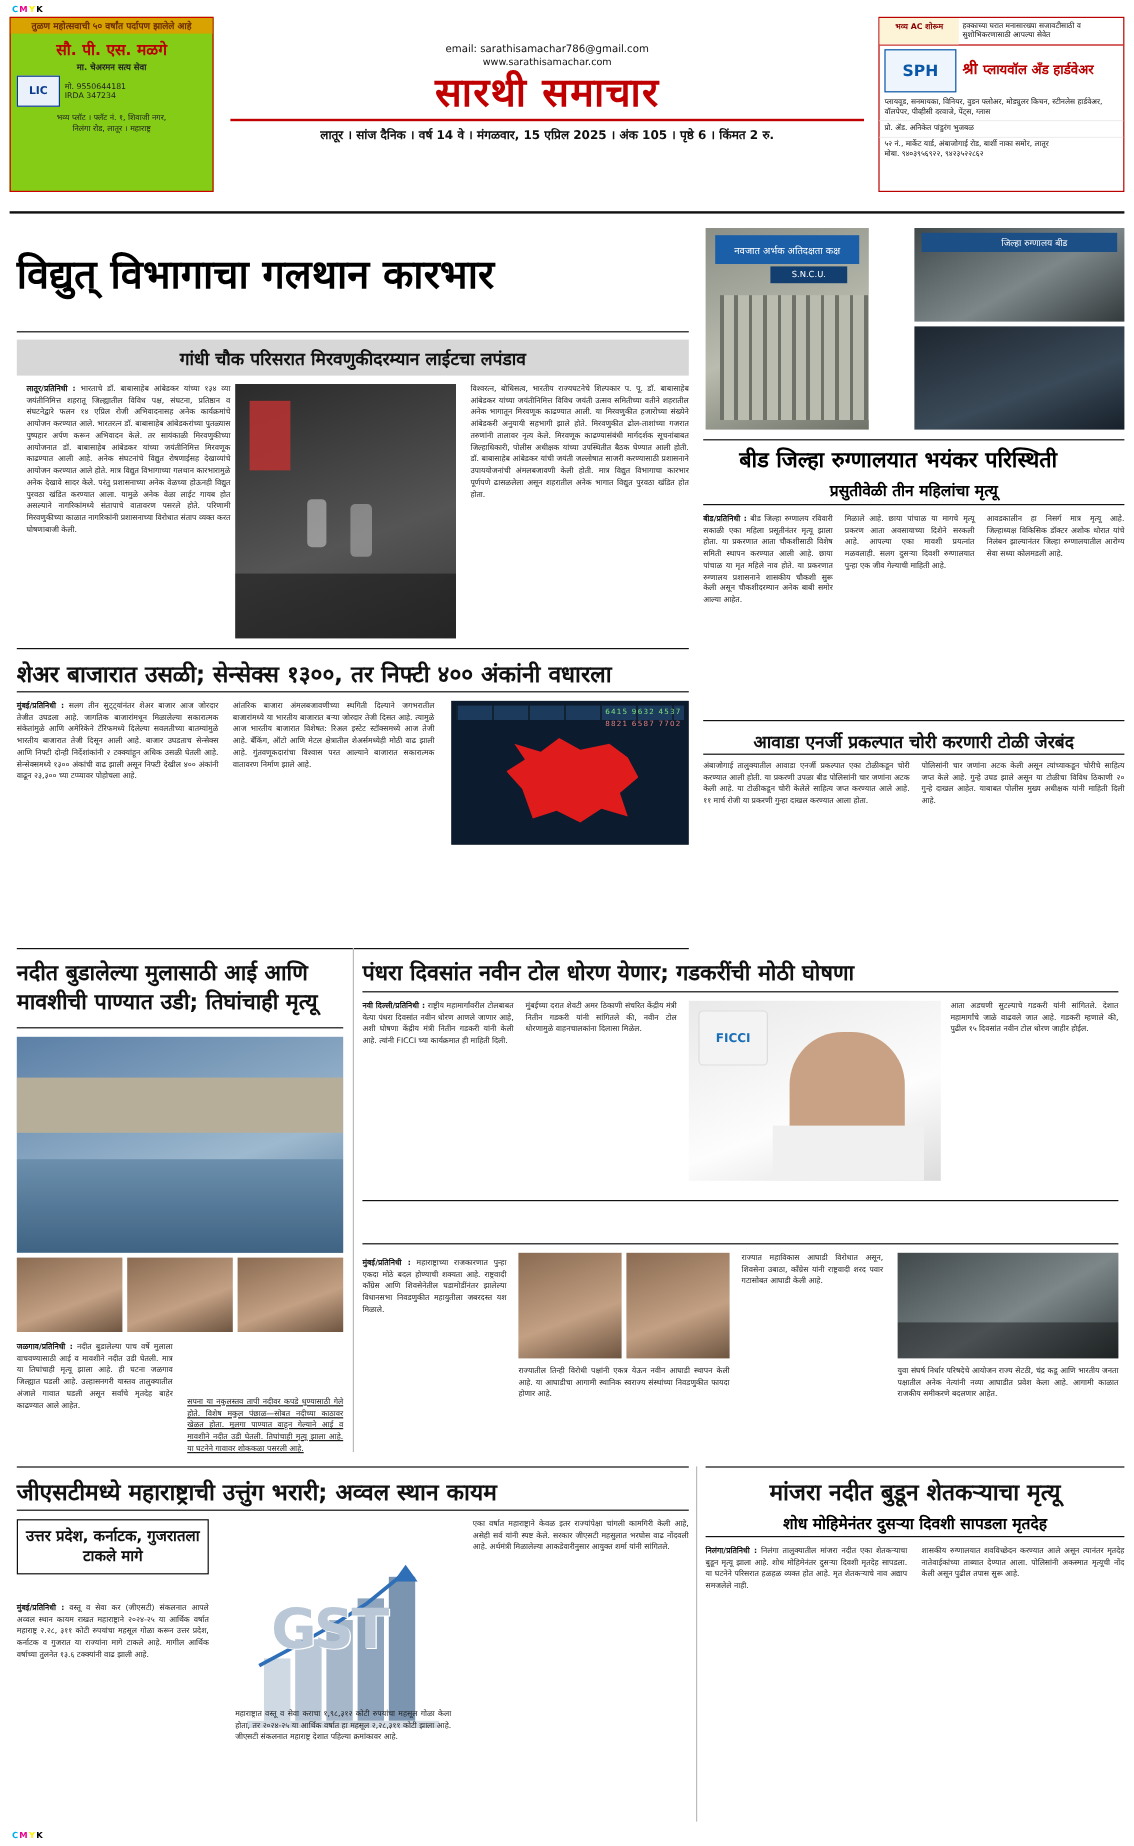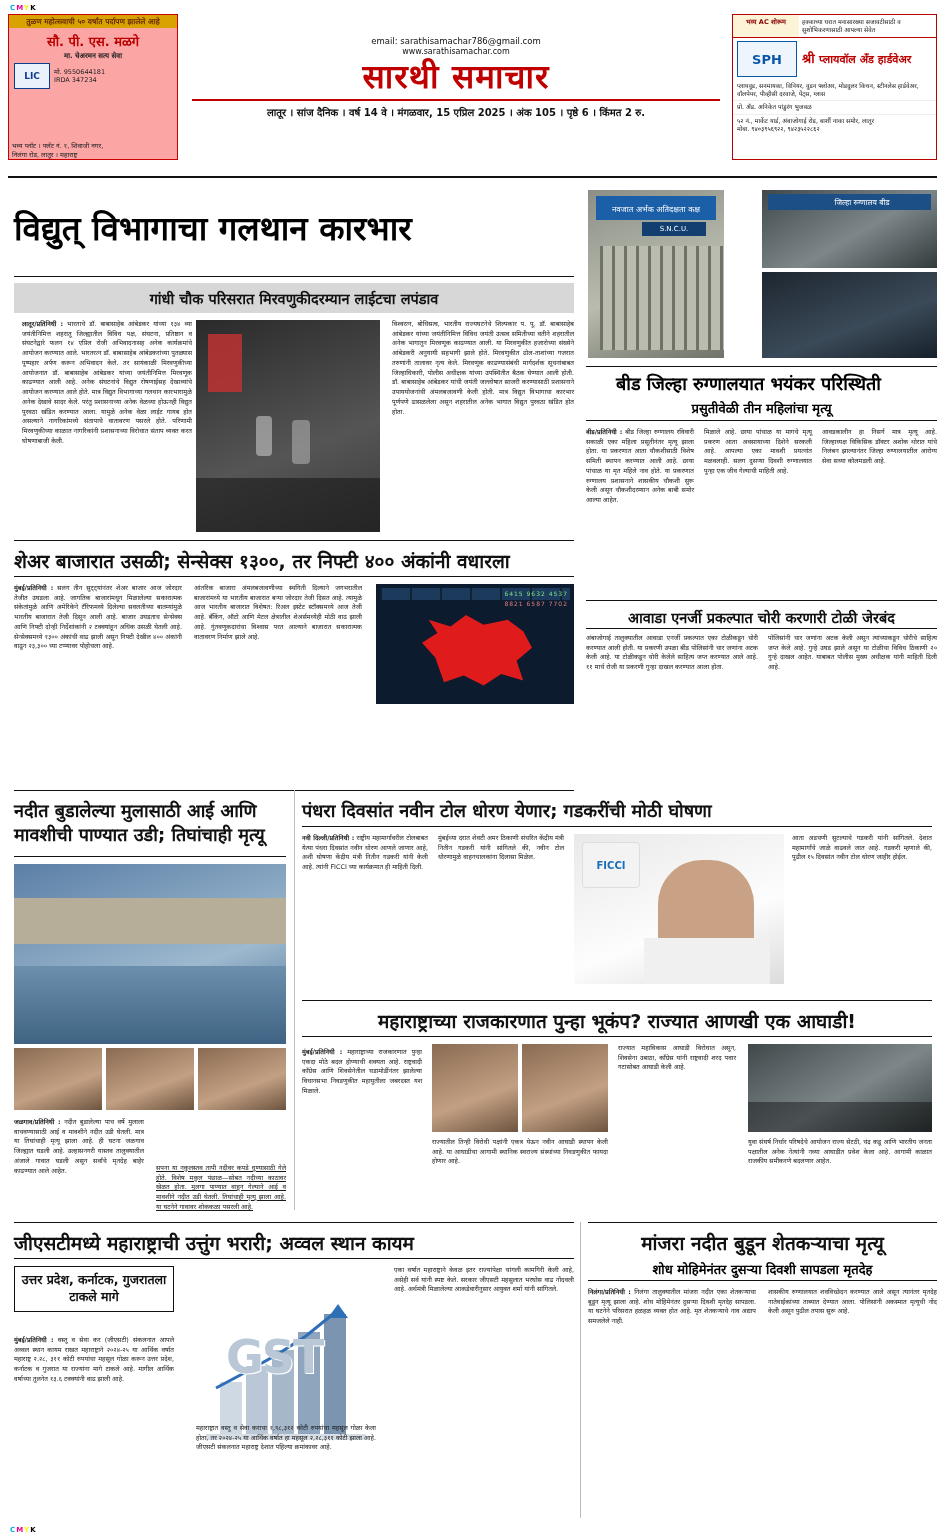--- a/index.html
+++ b/index.html
@@ -13,36 +13,36 @@
   .page { position: relative; width: 945px; height: 1538px; background:#fff; }
 
   
   .reg { position:absolute; font-size:7px; letter-spacing:1px; font-weight:bold; }
   .reg .c { color:#00AEEF; } .reg .m { color:#EC008C; } .reg .y { color:#FFF200; } .reg .k { color:#000; }
 
   
   .masthead { position:absolute; left:8px; top:14px; width:929px; height:160px; }
   .mast-left {
     position:absolute; left:0; top:0; width:170px; height:146px;
-    border:1px solid #c00; background:#fca5a5; box-sizing:border-box;
+    border:1px solid #c00; background:#84cc16; box-sizing:border-box;
   }
   .mast-left .topbar {
     background:#d8a300; color:#6b2b00; font-size:7.5px; text-align:center;
     padding:2px 2px; line-height:1.25; font-weight:bold;
   }
   .mast-left .name { text-align:center; color:#b00; font-weight:bold; font-size:13px; margin-top:4px; }
   .mast-left .sub { text-align:center; color:#222; font-size:7px; margin-top:1px;font-weight:bold; }
   .mast-left .licrow { display:flex; align-items:center; gap:4px; padding:3px 5px; }
   .lic-badge {
     width:34px; height:24px; border:1px solid #0a3d8f; color:#0a3d8f;
     font-size:9px; font-weight:bold; display:flex; align-items:center; justify-content:center;
     background:#eaf1fb;
   }
   .mast-left .licinfo { font-size:6.5px; line-height:1.3; color:#222; }
-  .mast-left .foot { font-size:6.5px; line-height:1.3; text-align:left; color:#222; padding:2px 3px;margin-top:48px; }
+  .mast-left .foot { font-size:6.5px; line-height:1.3; text-align:center; color:#222; padding:2px 3px; }
 
   .mast-center { position:absolute; left:178px; top:0; width:540px; }
   .mast-email { text-align:center; font-size:8.5px; color:#111; line-height:1.35; padding-top:22px;}
   .mast-email .line2 { font-size:8px; }
   .mast-title {
     text-align:center; font-size:33px; font-weight:bold; color:#c00000;
     letter-spacing:1px; line-height:1.05; margin-top:2px;
     font-family:"DejaVu Sans","Liberation Sans",sans-serif;
   }
   .mast-rule { height:2px; background:#c00000; margin:4px 6px 0 6px; }
@@ -270,21 +270,20 @@
   <div style="position:absolute; left:574px; top:834px; width:210px; height:150px;" class="photo white">
     <div style="position:absolute;left:8px;top:8px;width:56px;height:44px;border-radius:4px;background:#f3f3f3;border:1px solid #ddd;display:flex;align-items:center;justify-content:center;font-size:10px;color:#1b6fb8;font-weight:bold;">FICCI</div>
     <div style="position:absolute;left:84px;top:26px;width:96px;height:112px;background:#c9a184;border-radius:44px 44px 8px 8px;"></div>
     <div style="position:absolute;left:70px;top:104px;width:126px;height:46px;background:#f0f0f0;"></div>
   </div>
   <div style="position:absolute; left:792px; top:834px; width:140px;" class="body-col">
     <span>आता अडचणी सुटल्याचे गडकरी यांनी सांगितले. देशात महामार्गांचे जाळे वाढवले जात आहे. गडकरी म्हणाले की, पुढील १५ दिवसांत नवीन टोल धोरण जाहीर होईल.</span>
   </div>
 
   <div class="hr" style="left:302px; top:1000px; width:630px; height:1px;"></div>
-  <div style="position:absolute; left:302px; top:1008px; width:630px; text-align:center; font-size:19px;" class="headline">महाराष्ट्राच्या राजकारणात पुन्हा भूकंप? राज्यात आणखी एक आघाडी!</div>
   <div class="hr" style="left:302px; top:1036px; width:630px; height:1px;"></div>
 
   <div style="position:absolute; left:302px; top:1048px; width:120px;" class="body-col">
     <b>मुंबई/प्रतिनिधी :</b>
     <span>महाराष्ट्राच्या राजकारणात पुन्हा एकदा मोठे बदल होण्याची शक्यता आहे. राष्ट्रवादी काँग्रेस आणि शिवसेनेतील घडामोडींनंतर झालेल्या विधानसभा निवडणुकीत महायुतीला जबरदस्त यश मिळाले.</span>
   </div>
   <div style="position:absolute; left:432px; top:1044px; width:176px; height:88px; display:flex; gap:4px;">
     <div class="photo portrait" style="flex:1"></div>
     <div class="photo portrait" style="flex:1"></div>
   </div>

